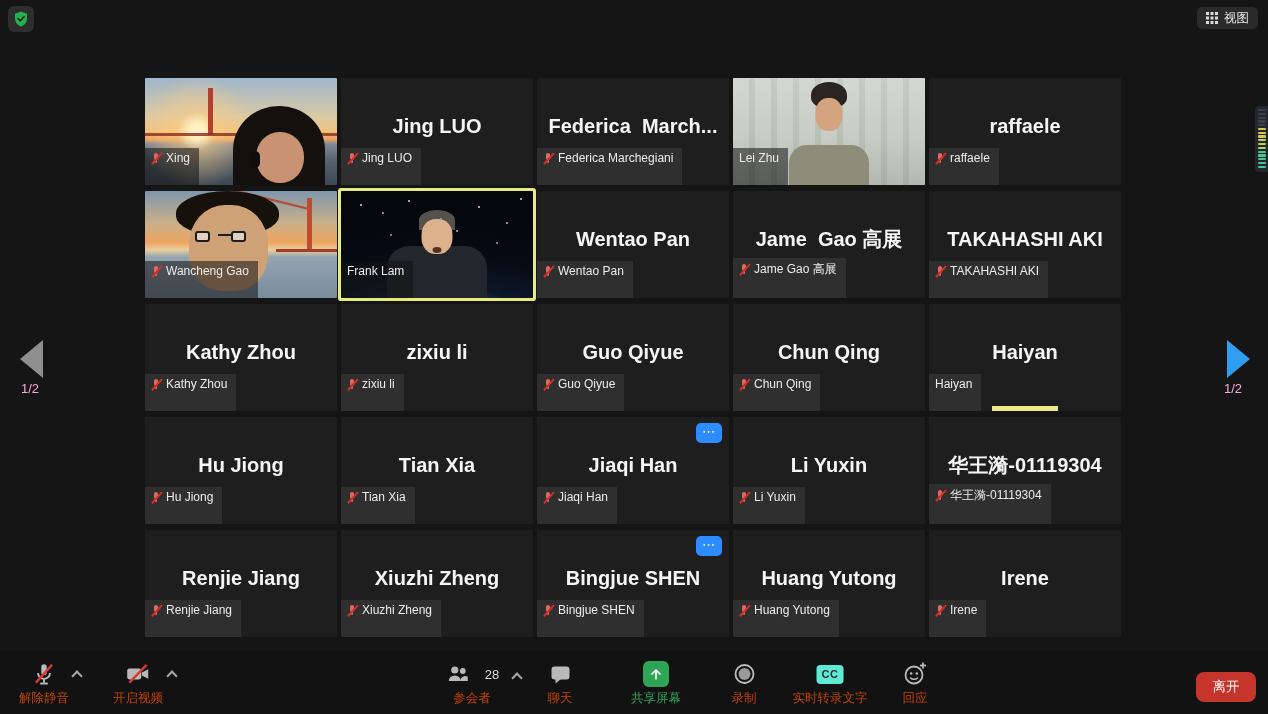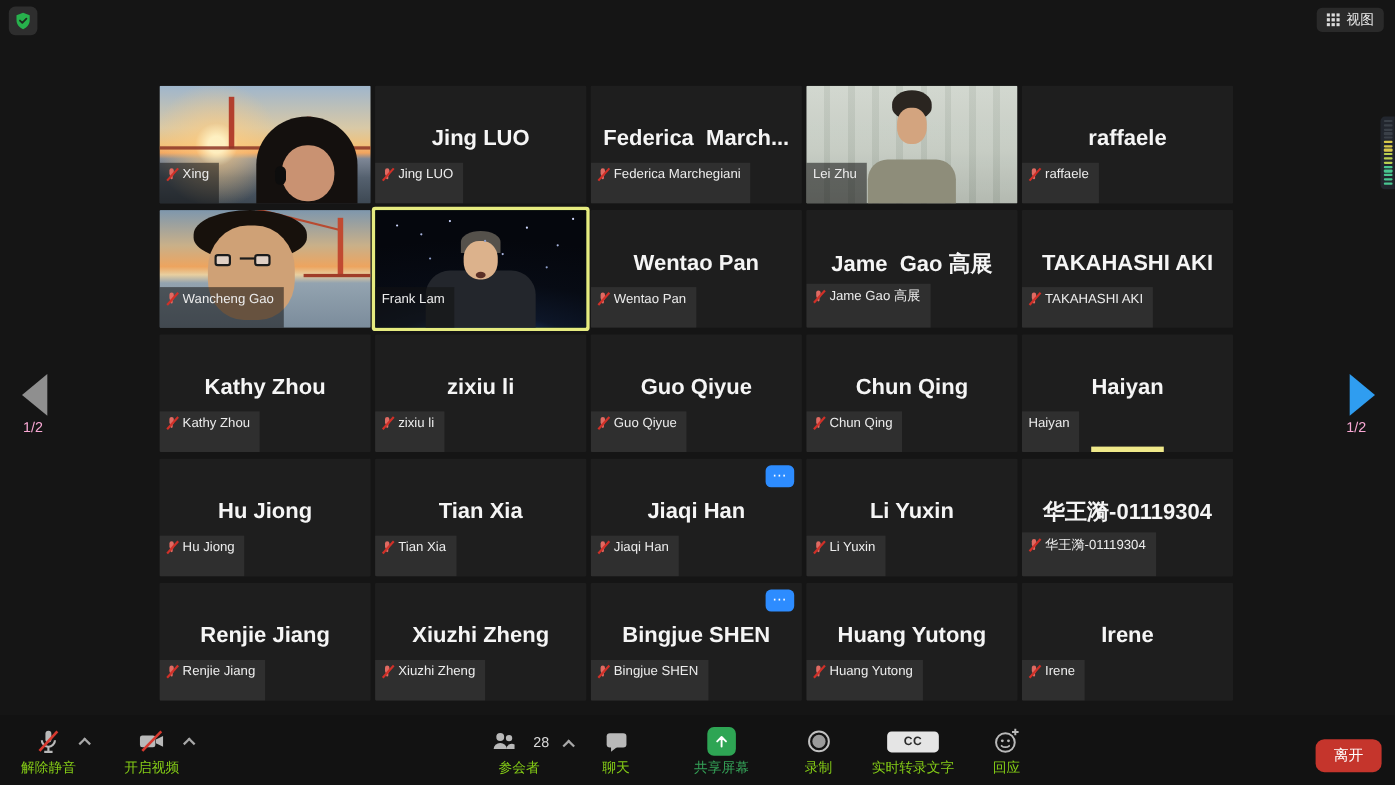--- a/index.html
+++ b/index.html
@@ -69,24 +69,24 @@
 
   
   .meter { position:absolute; right:0; top:106px; width:13px; height:66px; background:#22262e; border-radius:4px 0 0 4px; padding:3px 2px 3px 3px; display:flex; flex-direction:column; gap:1.6px; }
   .meter .seg { width:100%; height:2.2px; border-radius:1px; background:#3a4048; }
   .meter .sy { background:#d8c84a; } .meter .sg { background:#b9d050; } .meter .st { background:#49c690; }
 
   
   .toolbar { position:absolute; left:0; right:0; bottom:0; height:64px; background:#121212; }
   .tool { position:absolute; top:10px; transform:translateX(-50%); display:flex; flex-direction:column; align-items:center; cursor:pointer; }
   .ticon { height:28px; display:flex; align-items:center; justify-content:center; gap:12px; }
-  .tlabel { margin-top:2px; font-size:12.5px; color:#84cc16; white-space:nowrap; }
+  .tlabel { margin-top:2px; font-size:12.5px; color:#c2410c; white-space:nowrap; }
   .tool.share .tlabel { color:#35a358; }
   .share-sq { width:26px; height:26px; background:#2ea554; border-radius:6px; display:flex; align-items:center; justify-content:center; }
-  .cc-badge { width:47px; height:19px; background:#e5e5e5; border-radius:4px; color:#2b2b2b; font-size:11px; font-weight:700; display:flex; align-items:center; justify-content:center; letter-spacing:.5px; }
+  .cc-badge { width:27px; height:19px; background:#5eead4; border-radius:4px; color:#2b2b2b; font-size:11px; font-weight:700; display:flex; align-items:center; justify-content:center; letter-spacing:.5px; }
   .chev { position:absolute; width:8px; height:8px; border-left:2px solid #a8a8a8; border-top:2px solid #a8a8a8; transform:rotate(45deg); cursor:pointer; }
   .count { font-size:13px; color:#d9d9d9; margin-left:2px; }
   .leave-btn { position:absolute; right:12px; top:22px; width:60px; height:30px; background:#c5352c; border:none; border-radius:8px; color:#fff; font-size:13.5px; font-family:inherit; cursor:pointer; }
 </style>
 </head>
 <body>
 
 <div class="shield-btn">
   <svg width="18" height="18" viewBox="0 0 24 24">
     <path d="M12 2 L20 5 V11 C20 16.5 16.5 20.5 12 22 C7.5 20.5 4 16.5 4 11 V5 Z" fill="#27b14c"></path>

